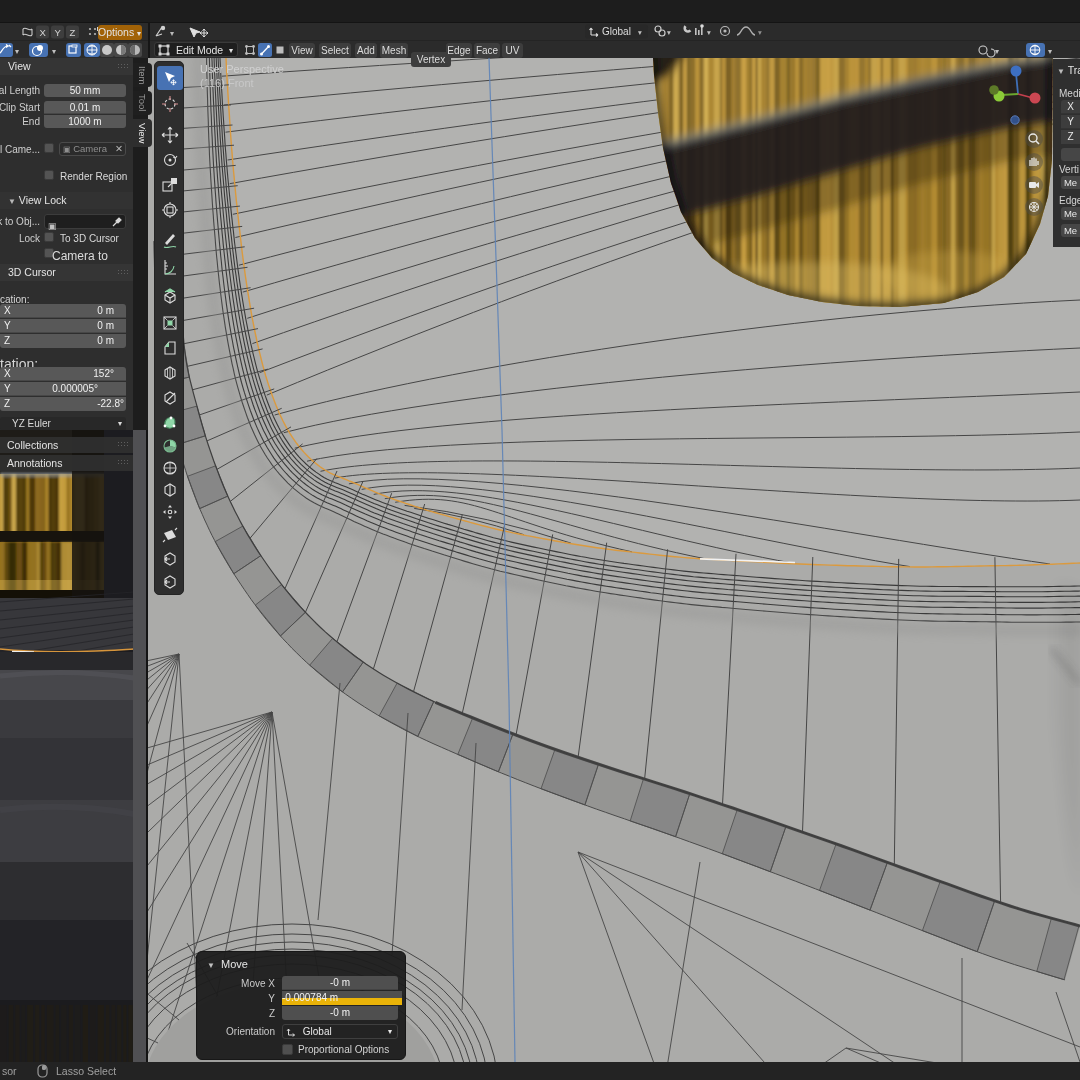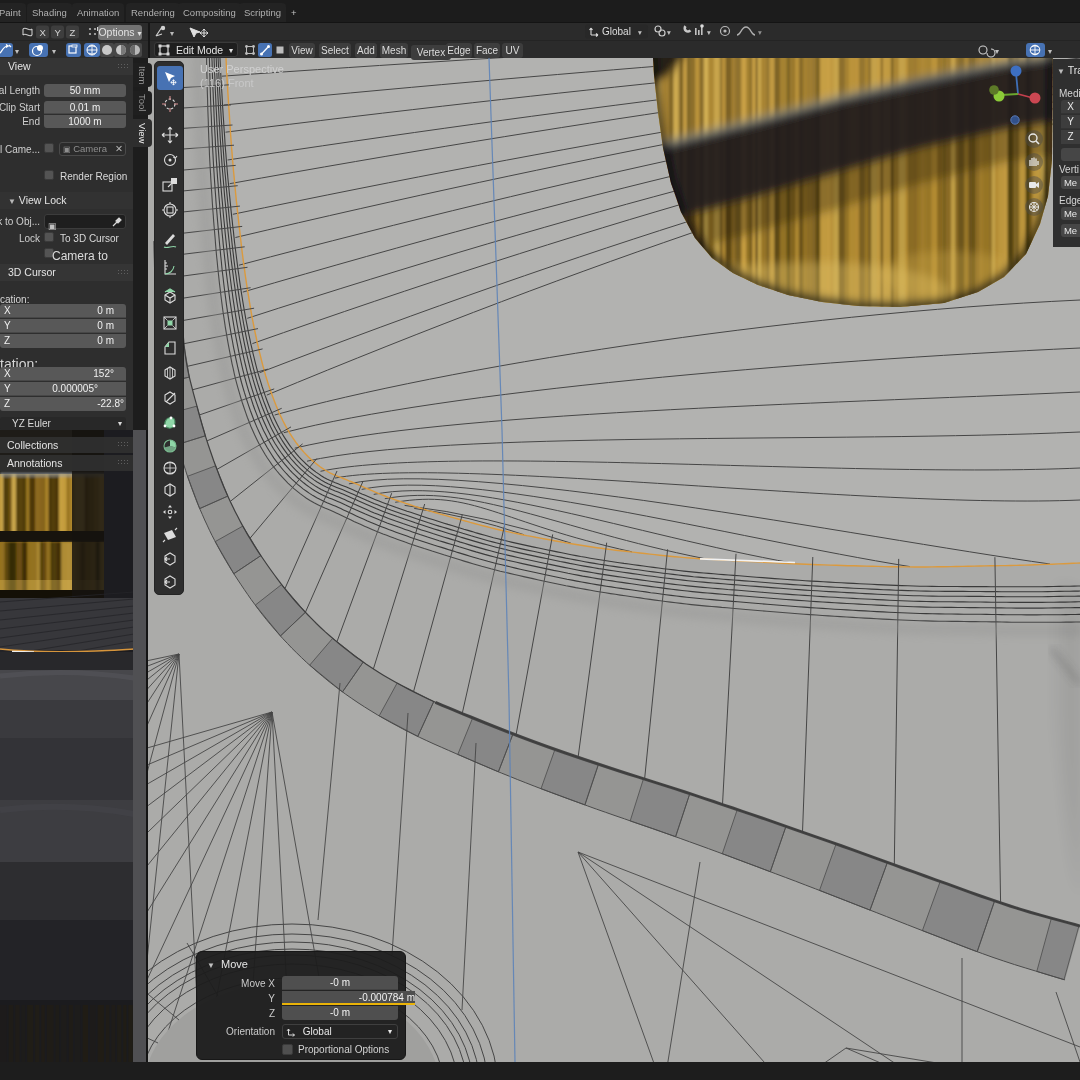--- a/index.html
+++ b/index.html
@@ -363,29 +363,20 @@
 <circle cx="1034" cy="207" r="9" fill="#4a4a4a" opacity="0.45"></circle>
 <circle cx="1034" cy="207" r="4.5" fill="none" stroke="#e8e8e8" stroke-width="1.1"></circle>
       <line x1="1029.5" y1="207" x2="1038.5" y2="207" stroke="#e8e8e8" stroke-width="1"></line>
       <line x1="1034" y1="202.5" x2="1034" y2="211.5" stroke="#e8e8e8" stroke-width="1"></line>
       <line x1="1030.8" y1="203.8" x2="1037.2" y2="210.2" stroke="#e8e8e8" stroke-width="0.8"></line>
       <line x1="1030.8" y1="210.2" x2="1037.2" y2="203.8" stroke="#e8e8e8" stroke-width="0.8"></line>
 <text x="200" y="73" font-family="Liberation Sans, sans-serif" font-size="11" fill="#d0d0d0">User Perspective</text>
 <text x="200" y="87" font-family="Liberation Sans, sans-serif" font-size="11" fill="#c8c8c8">(116) Front</text>
 </svg>
 
-<div class="abs" id="row1">
-  <div class="tab" style="left:-6px">Paint</div>
-  <div class="tab" style="left:27px">Shading</div>
-  <div class="tab" style="left:72px">Animation</div>
-  <div class="tab" style="left:126px">Rendering</div>
-  <div class="tab" style="left:178px">Compositing</div>
-  <div class="tab" style="left:239px">Scripting</div>
-  <div class="tab" style="left:286px;background:none;color:#c8c8c8">+</div>
-</div>
 
 <div class="abs" id="row2">
   <svg class="abs" style="left:20px;top:2px" width="750" height="15">
     <g stroke="#c8c8c8" fill="none" stroke-width="1.1">
       <path d="M3,4 C6,1 9,7 12,4 M3,10 C6,7 9,13 12,10 M3,4 L3,10 M12,4 L12,10"></path>
     </g>
     <g font-size="9.5" fill="#d5d5d5" font-family="Liberation Sans">
       <rect x="16" y="0.5" width="13" height="13" rx="2.5" fill="#3e3e3e"></rect>
           <text x="19.5" y="10.5">X</text>
       <rect x="31" y="0.5" width="13" height="13" rx="2.5" fill="#3e3e3e"></rect>
@@ -394,21 +385,21 @@
           <text x="49.5" y="10.5">Z</text>
     </g>
     <g fill="#b5b5b5">
           <circle cx="70" cy="4" r="1.1"></circle>
           <circle cx="75" cy="4" r="1.1"></circle>
           <circle cx="70" cy="9" r="1.1"></circle>
           <circle cx="75" cy="9" r="1.1"></circle>
           <rect x="77" y="2" width="4" height="4" fill="#d8d8d8"></rect>
         </g>
   </svg>
-  <div class="hdrop" style="left:98px;top:1.5px;width:44px;text-align:center;background:#737373;border:none">Options <span style="font-size:8px">▾</span></div>
+  <div class="hdrop" style="left:98px;top:1.5px;width:44px;text-align:left;background:#a16207;border:none">Options <span style="font-size:8px">▾</span></div>
 
   <svg class="abs" style="left:152px;top:1.5px" width="120" height="15">
     <g stroke="#d0d0d0" fill="none" stroke-width="1.2">
       <path d="M4,11 L10,2 M4,11 L10,9"></path>
       <circle cx="11" cy="3" r="1.6" fill="#d0d0d0"></circle>
     </g>
     <text x="18" y="11" font-size="8" fill="#b8b8b8">▾</text>
     <g stroke="#e0e0e0" fill="#e0e0e0" stroke-width="1">
       <path d="M38,3 L42,12 L44,8 L48,7 Z"></path>
       <path d="M52,4 L52,12 M48,8 L56,8 M52,4 L50.5,5.8 M52,4 L53.5,5.8 M52,12 L50.5,10.2 M52,12 L53.5,10.2 M48,8 L49.8,6.5 M48,8 L49.8,9.5 M56,8 L54.2,6.5 M56,8 L54.2,9.5" fill="none"></path>
@@ -487,21 +478,21 @@
         <path d="M18.5,11 L25.5,3.5" stroke="#fff" stroke-width="1.3"></path>
         <circle cx="18.5" cy="11" r="1.5" fill="#fff"></circle>
         <circle cx="25.5" cy="3.5" r="1.5" fill="#fff"></circle>
     <rect x="30" y="0" width="14" height="14" rx="2.5" fill="#2b2b2b"></rect>
         <rect x="33.5" y="3.5" width="7" height="7" fill="#bdbdbd"></rect>
   </svg>
   <div class="hbtn" style="left:289px;top:1.5px;width:26px">View</div>
   <div class="hbtn" style="left:319px;top:1.5px;width:32px">Select</div>
   <div class="hbtn" style="left:355px;top:1.5px;width:22px">Add</div>
   <div class="hbtn" style="left:380px;top:1.5px;width:28px">Mesh</div>
-  <div class="hbtn" style="left:411px;top:4px;width:40px">Vertex</div>
+  <div class="hbtn" style="left:411px;top:11px;width:40px">Vertex</div>
   <div class="hbtn" style="left:446px;top:1.5px;width:26px">Edge</div>
   <div class="hbtn" style="left:474px;top:1.5px;width:26px">Face</div>
   <div class="hbtn" style="left:502px;top:1.5px;width:21px">UV</div>
 
   <svg class="abs" style="left:975px;top:1.5px" width="105" height="15">
     <g stroke="#cfcfcf" fill="none" stroke-width="1.1">
       <circle cx="8" cy="7" r="4"></circle>
           <path d="M12,10 a4,4 0 1 0 4,-4"></path>
     </g>
     <text x="20" y="11" font-size="8" fill="#c0c0c0">▾</text>
@@ -772,21 +763,21 @@
           <path d="M-5,-3 L0,-6 L5,-3 L5,3 L0,6 L-5,3 Z" stroke="#dcdcdc"></path>
           <path d="M-2,0 h-5 M-5,-2 l-2,2 2,2" stroke="#dcdcdc" transform="translate(2,0)"></path>
         </g>
 </svg></div>
 
 <div class="abs" id="movep">
   <div style="position:absolute;left:10px;top:6px;color:#e6e6e6;font-size:11px"><span style="font-size:8px;color:#c0c0c0">▼</span>&nbsp; Move</div>
   <div style="position:absolute;right:130px;top:26px;color:#cacaca;font-size:10px">Move X</div>
   <div style="position:absolute;left:85px;top:24px;width:116px;height:14px;background:#4f4f4f;border-radius:3px 3px 0 0;border-bottom:1px solid #434343;color:#f2f2f2;font-size:10px;text-align:center;line-height:14px">-0 m</div>
   <div style="position:absolute;right:130px;top:41px;color:#cacaca;font-size:10px">Y</div>
-  <div style="position:absolute;left:85px;top:39px;width:133px;height:14px;background:#4f4f4f;border-bottom:2px solid #eab308;color:#f2f2f2;font-size:10px;text-align:right;line-height:14px">-0.000784 m</div>
+  <div style="position:absolute;left:85px;top:39px;width:120px;height:14px;background:#4f4f4f;border-bottom:7px solid #eab308;color:#f2f2f2;font-size:10px;text-align:left;line-height:14px">-0.000784 m</div>
   <div style="position:absolute;right:130px;top:56px;color:#cacaca;font-size:10px">Z</div>
   <div style="position:absolute;left:85px;top:54px;width:116px;height:14px;background:#4f4f4f;border-radius:0 0 3px 3px;color:#f2f2f2;font-size:10px;text-align:center;line-height:14px">-0 m</div>
   <div style="position:absolute;right:130px;top:74px;color:#cacaca;font-size:10px">Orientation</div>
   <div style="position:absolute;left:85px;top:72px;width:116px;height:15px;background:#232323;border:1px solid #3f3f3f;border-radius:3px;color:#e8e8e8;font-size:10px;line-height:13px">
     <svg width="11" height="11" style="vertical-align:-2px;margin-left:3px">
           <path d="M2.5,9 L2.5,3 M2.5,9 L8.5,9 M2.5,3 l-1.4,1.8 M2.5,3 l1.4,1.8 M8.5,9 l-1.8,-1.4 M8.5,9 l-1.8,1.4" stroke="#d8d8d8" fill="none" stroke-width="1"></path>
         </svg>
     <span style="margin-left:3px">Global</span><span style="float:right;margin-right:5px;font-size:8px">▾</span></div>
   <div style="position:absolute;left:85px;top:92px;width:11px;height:11px;background:#4f4f4f;border-radius:2px;border:1px solid #3a3a3a"></div>
   <div style="position:absolute;left:101px;top:92px;color:#d4d4d4;font-size:10px">Proportional Options</div>
@@ -799,12 +790,20 @@
   <div style="position:absolute;left:8px;top:56px;width:19px;height:14px;background:#3d3d3d;color:#e8e8e8;font-size:10px;text-align:center;line-height:14px;border-bottom:1px solid #333">Y</div>
   <div style="position:absolute;left:8px;top:71px;width:19px;height:14px;background:#3d3d3d;color:#e8e8e8;font-size:10px;text-align:center;line-height:14px">Z</div>
   <div style="position:absolute;left:8px;top:89px;width:19px;height:13px;background:#464646;border-radius:3px 0 0 3px"></div>
   <div style="position:absolute;left:6px;top:105px;color:#d4d4d4;font-size:10px">Verti</div>
   <div style="position:absolute;left:8px;top:117px;width:19px;height:13px;background:#464646;border-radius:3px 0 0 3px;color:#e8e8e8;font-size:9.5px;text-align:center;line-height:13px">Me</div>
   <div style="position:absolute;left:6px;top:136px;color:#d4d4d4;font-size:10px">Edge</div>
   <div style="position:absolute;left:8px;top:148px;width:19px;height:13px;background:#464646;border-radius:3px 0 0 3px;color:#e8e8e8;font-size:9.5px;text-align:center;line-height:13px">Me</div>
   <div style="position:absolute;left:8px;top:165px;width:19px;height:13px;background:#464646;border-radius:3px 0 0 3px;color:#e8e8e8;font-size:9.5px;text-align:center;line-height:13px">Me</div>
 </div>
 
+<div class="abs" id="status">
+  <span style="position:absolute;left:2px;top:3px">sor</span>
+  <svg style="position:absolute;left:36px;top:2px" width="14" height="14">
+        <rect x="2" y="1" width="9" height="12" rx="4" fill="none" stroke="#9a9a9a" stroke-width="1.2"></rect>
+        <rect x="6" y="1" width="4" height="5" rx="1.5" fill="#9a9a9a"></rect>
+      </svg>
+  <span style="position:absolute;left:56px;top:3px">Lasso Select</span>
+</div>
 </div>
 </body></html>

